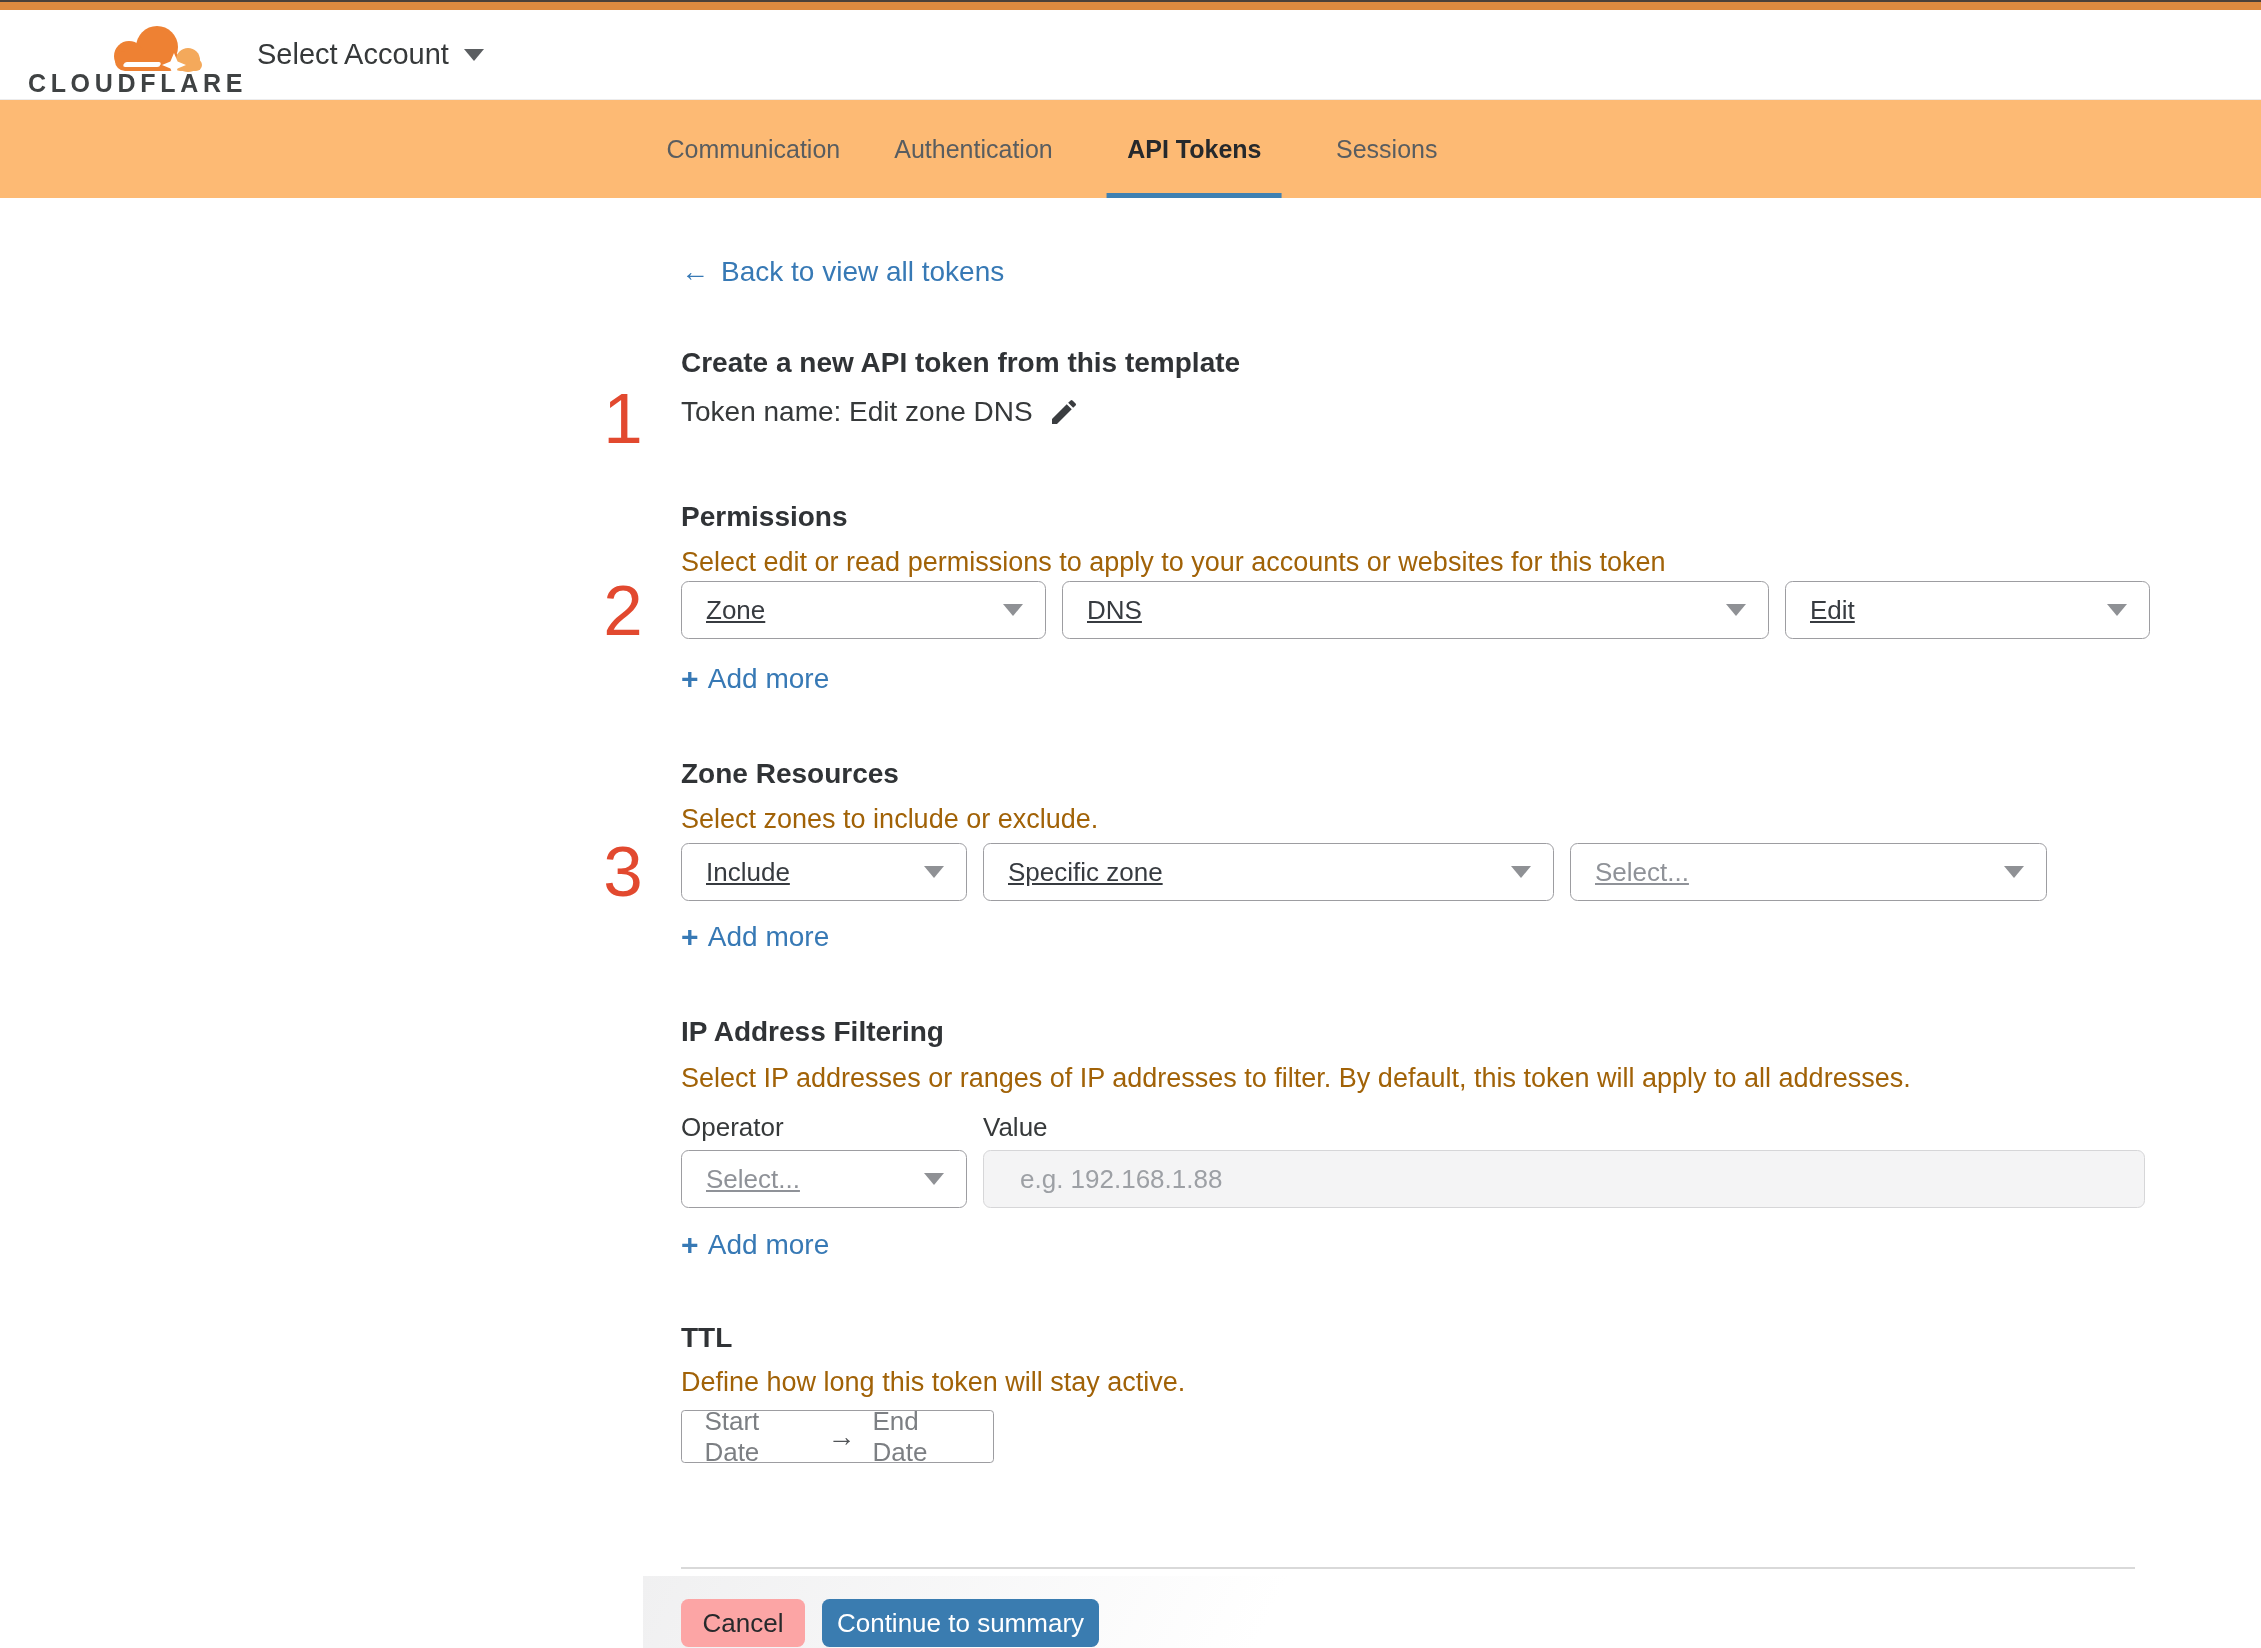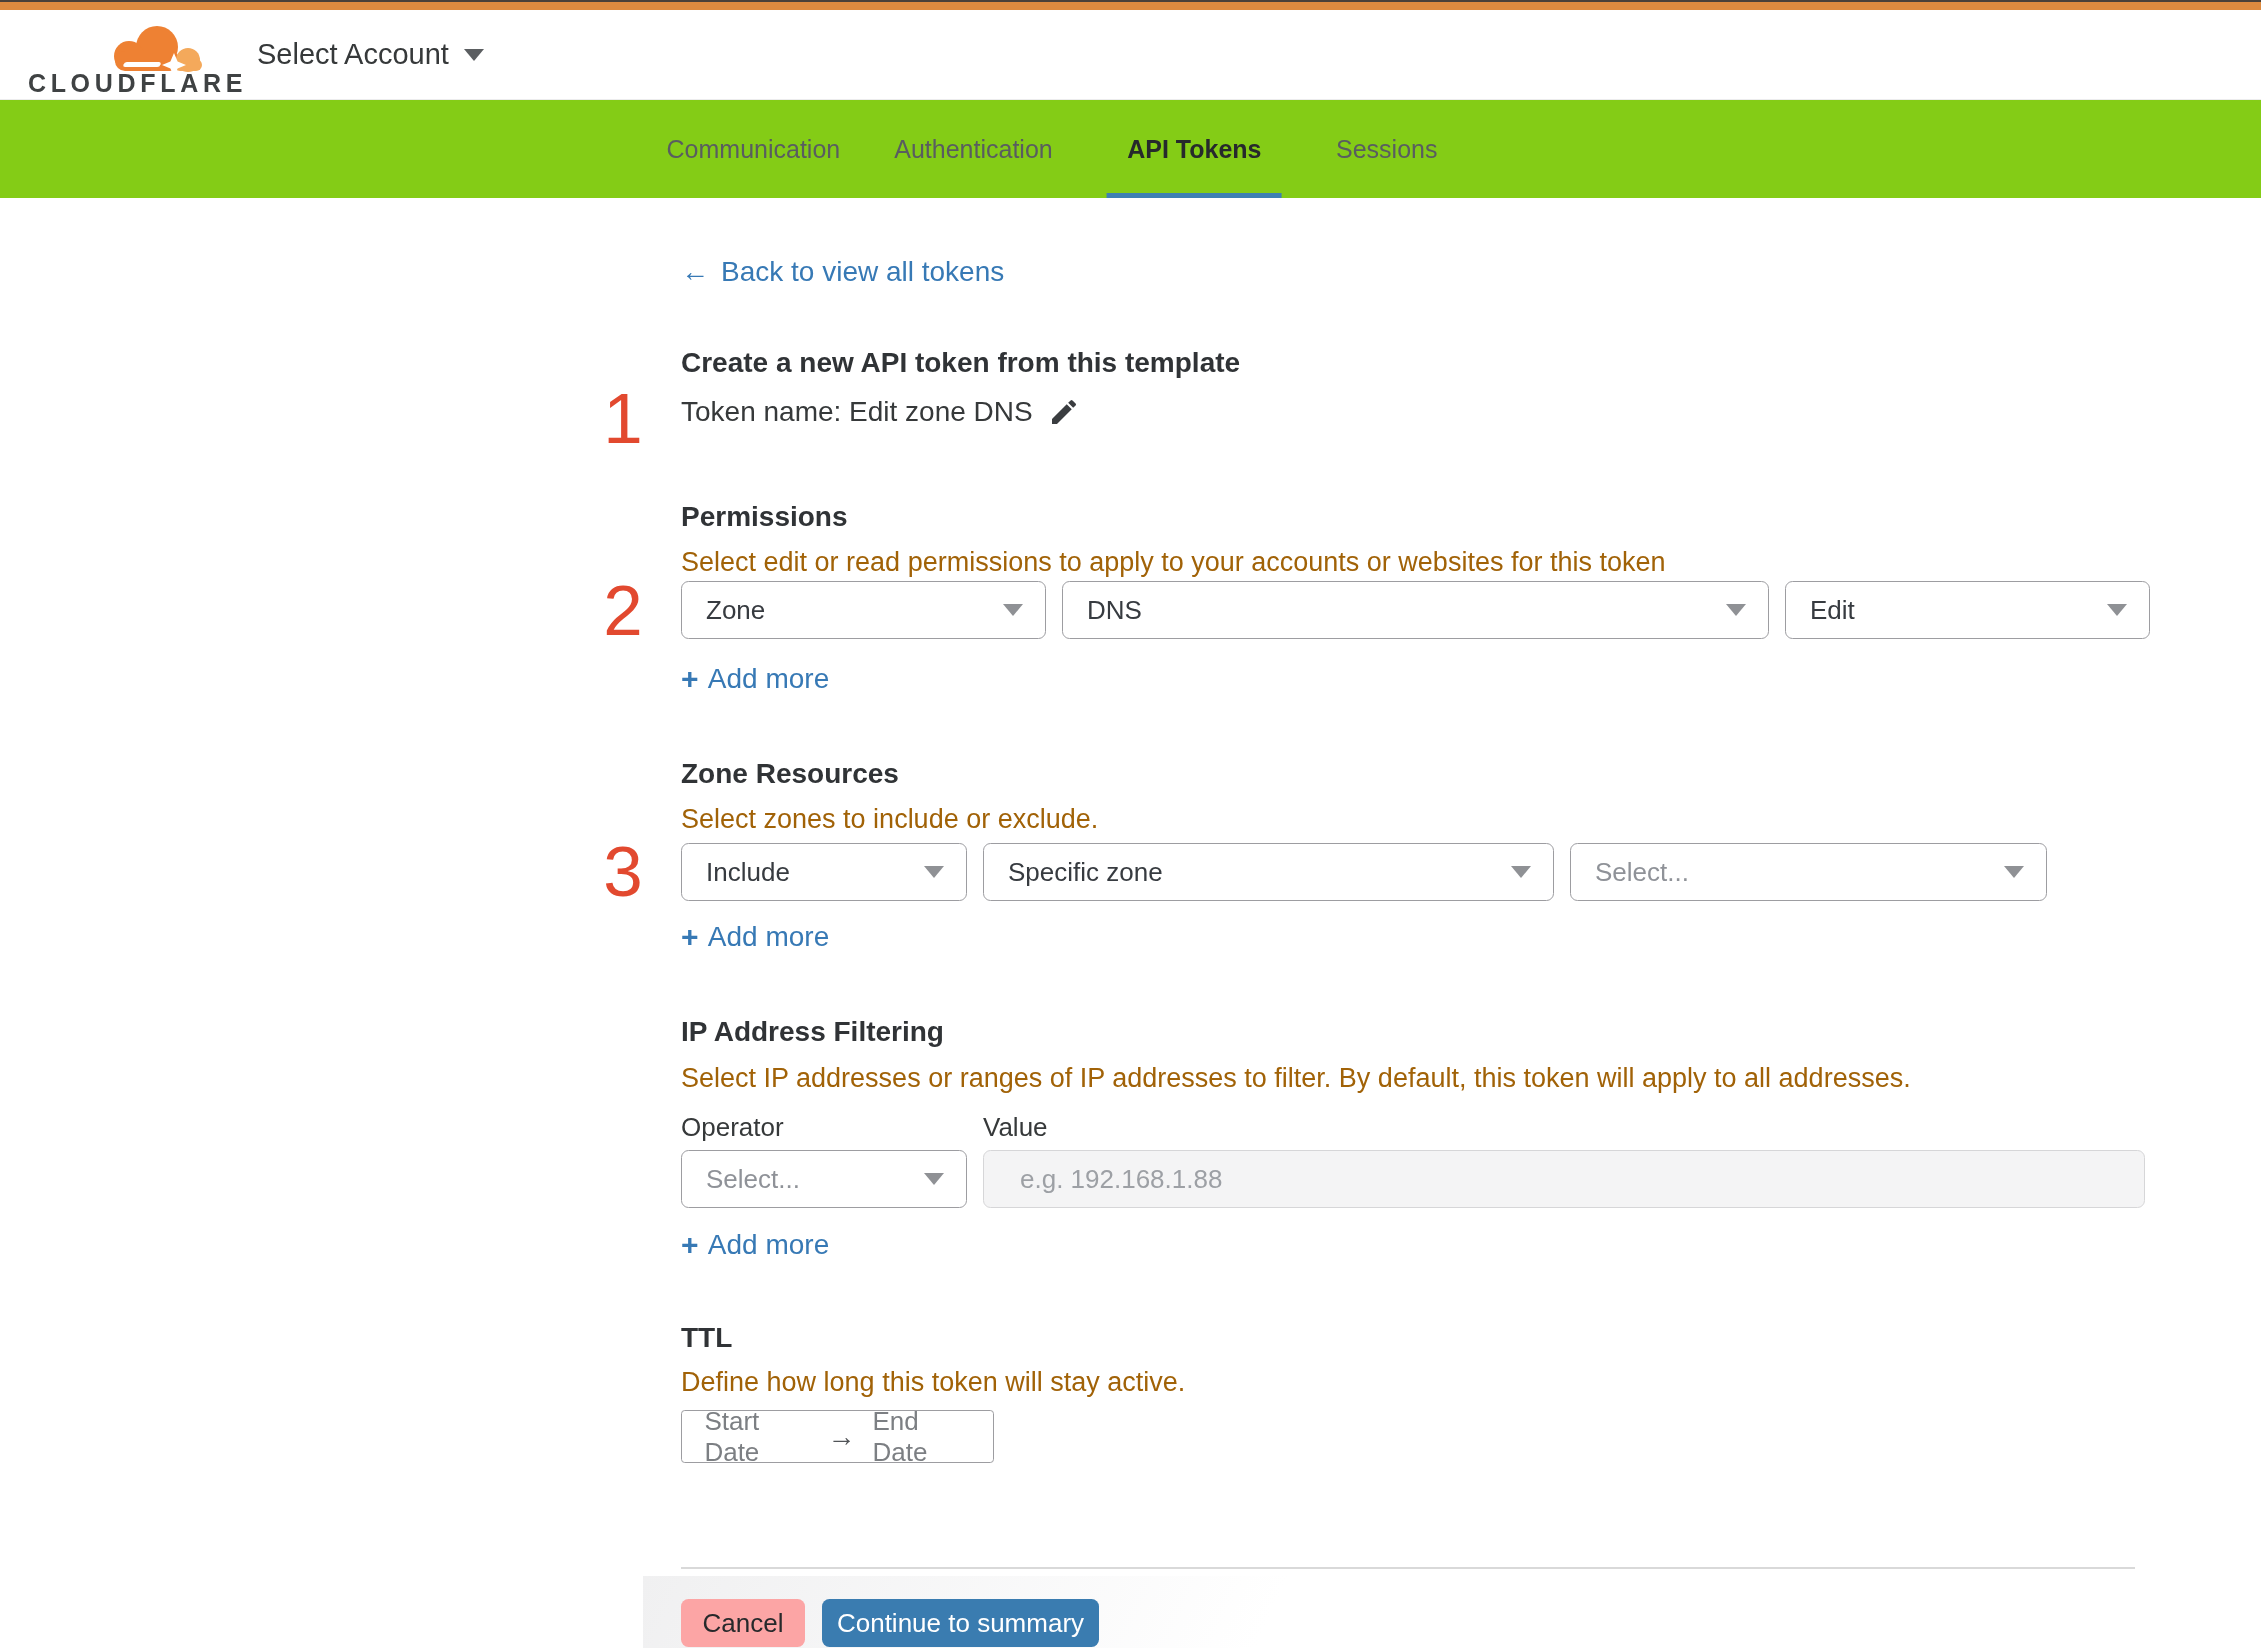--- a/index.html
+++ b/index.html
@@ -33,21 +33,21 @@
   }
   .caret-down {
     width:0; height:0;
     border-left:10.3px solid transparent; border-right:10.3px solid transparent;
     border-top:12px solid #5b5e61;
   }
 
   
   .tabbar {
     position:absolute; top:99px; left:0; width:2262px; height:99px;
-    background:#84cc16; border-top:0.9px solid #ececed;
+    background:#fdba74; border-top:0.9px solid #ececed;
   }
   .tabs {
     position:absolute; left:1052px; top:0; height:99px;
     transform:translateX(-50%);
     display:flex; align-items:center; gap:54px;
   }
   .tab {
     position:relative; height:99px; display:flex; align-items:center;
     font-size:25px; color:#595d60; cursor:pointer; white-space:nowrap;
   }
@@ -96,21 +96,21 @@
   #op-label { position:absolute; left:681px; top:914px; font-size:26px; color:#36393a; }
   #val-label{ position:absolute; left:983px; top:914px; font-size:26px; color:#36393a; }
   #ip-row   { top:952px; }
   #ttl-title{ top:1124px; }
   #ttl-desc { top:1169px; }
 
   .sel {
     height:58px; background:#fff;
     border:1.9px solid #9d9da1; border-radius:7.5px;
     display:flex; align-items:center; justify-content:space-between;
-    padding:0 22.4px 0 24px; font-size:26px; color:#373b40; cursor:pointer;
+    padding:0 22.4px 0 24px; font-size:26px; color:#373b40; cursor:pointer;text-decoration:underline;
   }
   .sel .sel-caret {
     width:0; height:0; margin-left:18.6px;
     border-left:10.3px solid transparent; border-right:10.3px solid transparent;
     border-top:12px solid #8f9195;
   }
   .sel.placeholder { color:#8f9298; }
   .w-390 { width:365px; } .w-758 { width:707px; } .w-307 { width:286px; }
   .w-613 { width:571px; } .w-512 { width:477px; }
 

